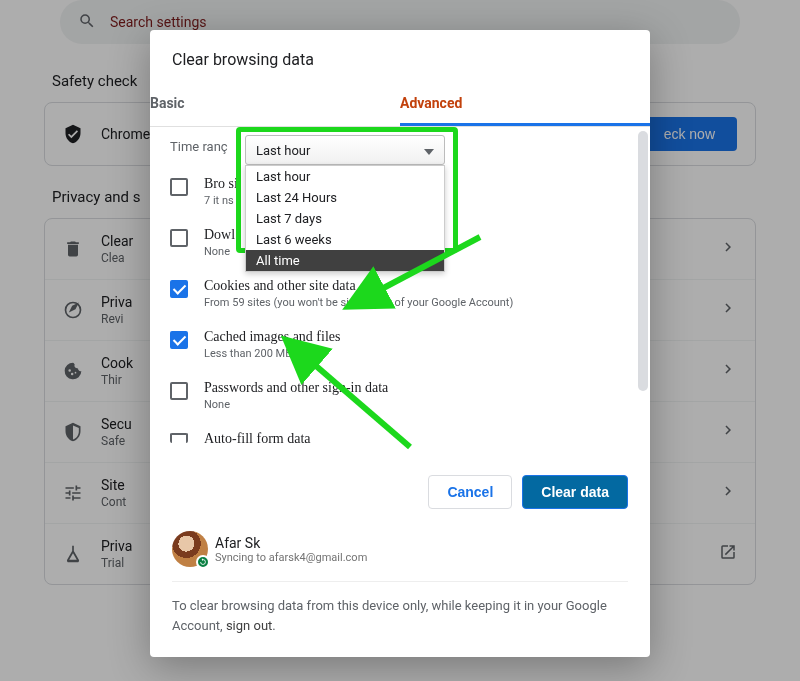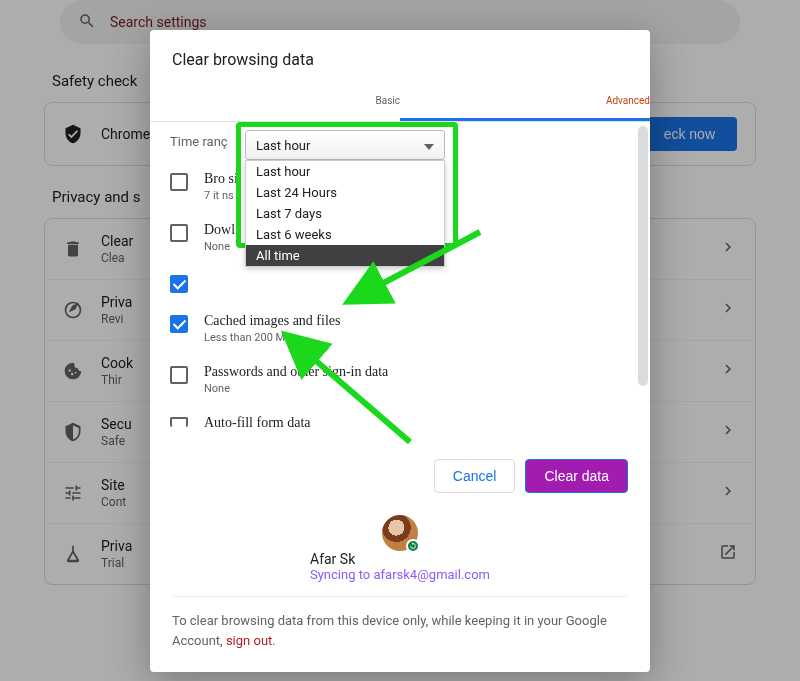--- a/index.html
+++ b/index.html
@@ -17,21 +17,21 @@
 .row-text { flex: 1; }
 .row-title { font-size: 14px; color: #202124; }
 .row-sub { font-size: 12px; color: #5f6368; margin-top: 2px; }
 .row-chevron { color: #5f6368; }
 .row-chevron svg, .row-launch svg { width: 18px; height: 18px; fill: #5f6368; }
 .check-now-btn { background: #1a73e8; color: #fff; border: none; padding: 9px 22px; border-radius: 4px; font-size: 14px; font-weight: 500; }
 .shield-icon-bg svg { fill: #202124; }
 .dialog { position: absolute; top: 30px; left: 150px; width: 500px; background: #fff; border-radius: 4px; box-shadow: 0 10px 40px rgba(0,0,0,0.3); display: flex; flex-direction: column; }
 .dialog-title { font-size: 16px; color: #202124; padding: 20px 22px 14px; }
 .tabs { display: flex; border-bottom: 1px solid #e0e0e0; }
-.tab { flex: 1; text-align: right; padding: 12px 0; font-size: 10px; font-weight: 400; color: #5f6368; cursor: pointer; }
+.tab { flex: 1; text-align: left; padding: 12px 0; font-size: 14px; font-weight: 700; color: #5f6368; cursor: pointer; }
 .tab.active { color: #c2410c; border-bottom: 3px solid #1a73e8; }
 .dialog-body { position: relative; padding: 12px 8px 10px 20px; }
 .scroll-area { max-height: 312px; overflow: hidden; position: relative; padding-right: 6px; }
 .scrollbar { position: absolute; top: 4px; right: 2px; width: 10px; height: 260px; background: #dadce0; border-radius: 5px; }
 .time-row { display: flex; align-items: center; gap: 16px; margin-bottom: 12px; }
 .time-label { font-size: 13px; color: #5f6368; }
 .item { display: flex; align-items: flex-start; gap: 16px; padding: 10px 0; }
 .checkbox { width: 18px; height: 18px; border: 2px solid #5f6368; border-radius: 2px; margin-top: 2px; flex-shrink: 0; position: relative; }
 .checkbox.checked { background: #1a73e8; border-color: #1a73e8; }
 .checkbox.checked::after { content: ""; position: absolute; left: 4px; top: 0; width: 5px; height: 10px; border: solid #fff; border-width: 0 2px 2px 0; transform: rotate(45deg); }
@@ -39,31 +39,31 @@
 .item-text .t2 { font-size: 11px; color: #5f6368; margin-top: 2px; }
 .select-box { position: absolute; top: 8px; left: 95px; width: 204px; z-index: 5; }
 .green-box { position: absolute; top: 0; left: 86px; width: 222px; height: 126px; border: 5px solid #1cd81c; border-radius: 4px; z-index: 3; pointer-events: none; }
 .select-btn { height: 30px; width: 200px; background: linear-gradient(#fff,#f1f1f1); border: 1px solid #bcbcbc; border-radius: 3px; display: flex; align-items: center; justify-content: space-between; padding: 0 10px; font-size: 13px; color: #202124; }
 .select-list { background: #fff; border: 1px solid #ccc; width: 200px; box-shadow: 0 2px 6px rgba(0,0,0,0.2); }
 .select-opt { padding: 3px 10px; font-size: 13px; color: #202124; }
 .select-opt.highlight { background: #404040; color: #fff; }
 .arrow { position: absolute; pointer-events: none; z-index: 6; }
 .arrow svg { overflow: visible; }
 .actions { display: flex; justify-content: flex-end; gap: 10px; padding: 18px 22px; }
-.btn { padding: 8px 18px; font-size: 14px; border-radius: 4px; font-weight: 400; cursor: pointer; border: 1px solid #dadce0; background: #fff; color: #1a73e8; }
-.btn.primary { background: #a21caf; color: #fff; border-color: #1a73e8; }
-.profile-row { display: flex; align-items: center; gap: 0; padding: 4px 22px 14px; flex-direction: column; }
+.btn { padding: 8px 18px; font-size: 14px; border-radius: 4px; font-weight: 700; cursor: pointer; border: 1px solid #dadce0; background: #fff; color: #1a73e8; }
+.btn.primary { background: #0369a1; color: #fff; border-color: #1a73e8; }
+.profile-row { display: flex; align-items: center; gap: 7px; padding: 4px 22px 14px; }
 .avatar { width: 36px; height: 36px; border-radius: 50%; background: radial-gradient(circle at 40% 35%, #e8c7a8 0 25%, #7a3b1e 25% 45%, #c08044 45% 100%); position: relative; }
 .avatar-badge { position: absolute; right: -2px; bottom: -2px; width: 14px; height: 14px; border-radius: 50%; background: #0b8043; border: 2px solid #fff; display: flex; align-items: center; justify-content: center; }
 .avatar-badge svg { width: 8px; height: 8px; fill: #fff; }
 .profile-text .p1 { font-size: 14px; color: #202124; }
-.profile-text .p2 { font-size: 13px; color: #8b5cf6; text-align: center; }
+.profile-text .p2 { font-size: 11px; color: #737373; text-align: center; }
 .profile-sep { height: 1px; background: #eee; margin: 0 22px; }
 .footer-note { font-size: 13px; color: #5f6368; padding: 14px 22px 22px; line-height: 1.5; }
-.footer-note a { color: #b91c1c; text-decoration: none; }
+.footer-note a { color: #404040; text-decoration: none; }
 </style>
 </head>
 <body>
 
 <div class="bg">
   <div class="search-bar">
     <span><svg viewBox="0 0 24 24">
           <path d="M15.5 14h-.79l-.28-.27A6.471 6.471 0 0016 9.5 6.5 6.5 0 109.5 16c1.61 0 3.09-.59 4.23-1.57l.27.28v.79l5 4.99L20.49 19l-4.99-5zm-6 0C7.01 14 5 11.99 5 9.5S7.01 5 9.5 5 14 7.01 14 9.5 11.99 14 9.5 14z"></path>
         </svg></span>
     <span>Search settings</span>
@@ -197,20 +197,24 @@
       </div>
       <div class="item">
         <div class="checkbox"></div>
         <div class="item-text">
             <div class="t1">Dowl</div>
             <div class="t2">None</div>
           </div>
       </div>
       <div class="item">
         <div class="checkbox checked"></div>
+        <div class="item-text">
+            <div class="t1">Cookies and other site data</div>
+            <div class="t2">From 59 sites (you won't be signed out of your Google Account)</div>
+          </div>
       </div>
       <div class="item">
         <div class="checkbox checked"></div>
         <div class="item-text">
             <div class="t1">Cached images and files</div>
             <div class="t2">Less than 200 MB</div>
           </div>
       </div>
       <div class="item">
         <div class="checkbox"></div>

